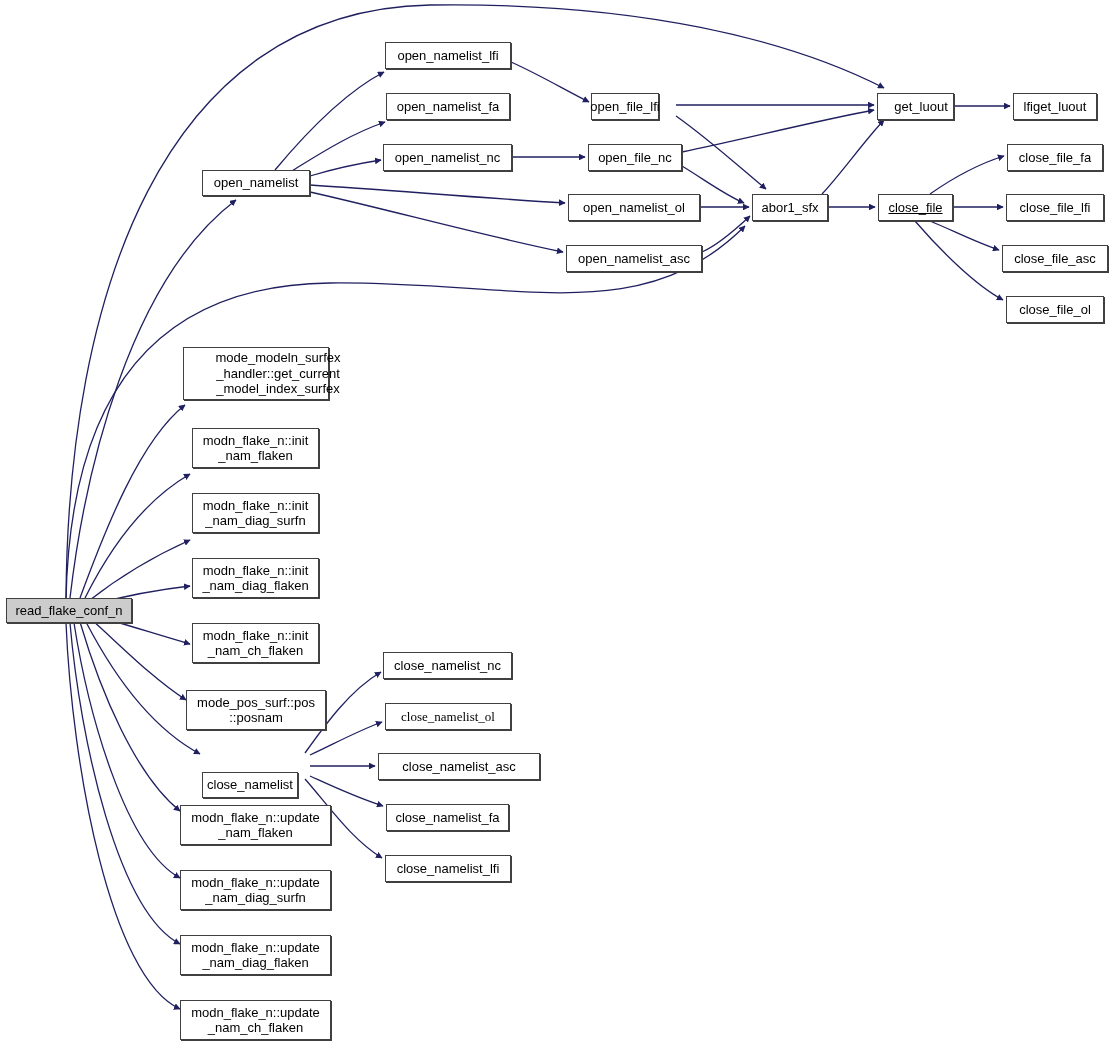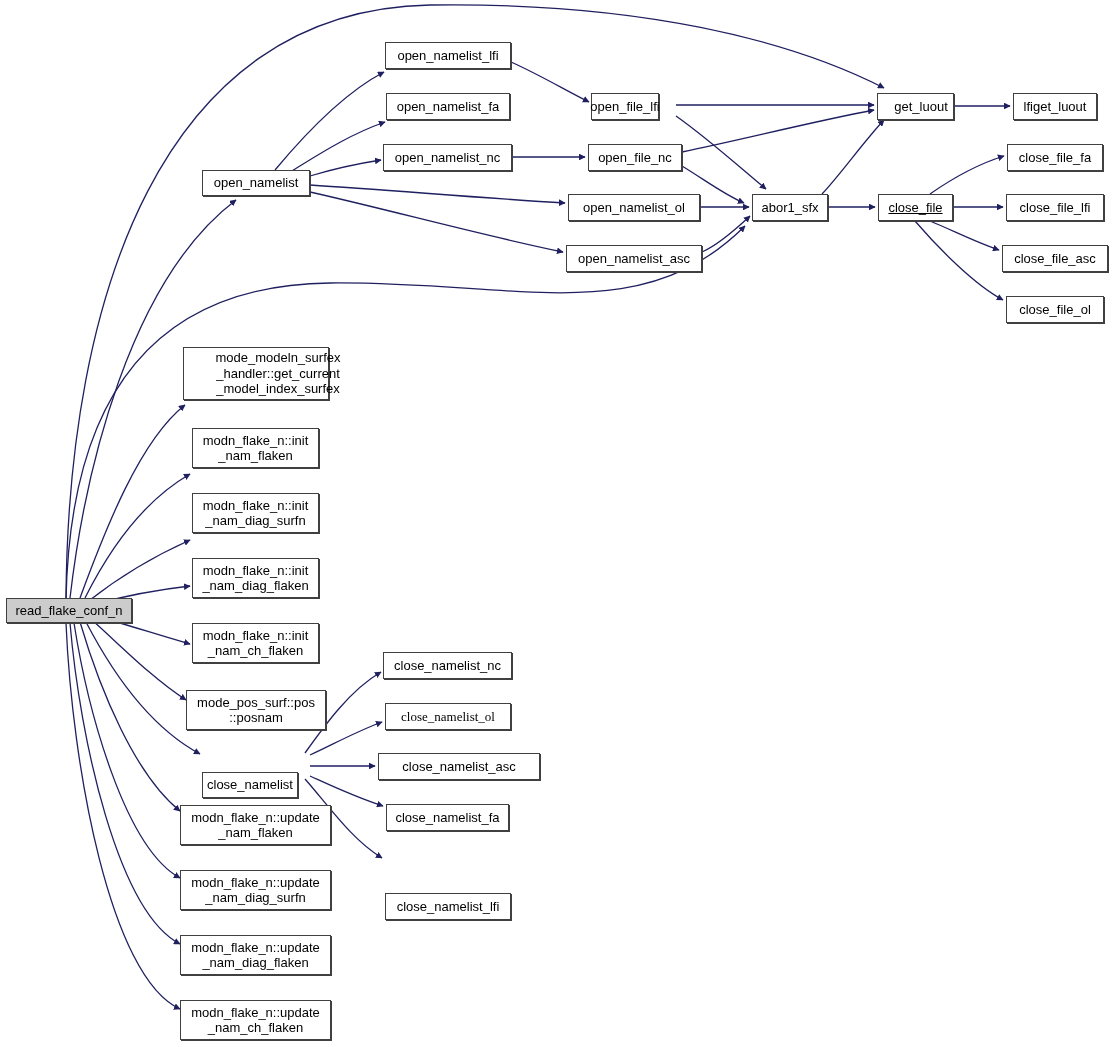--- a/index.html
+++ b/index.html
@@ -134,15 +134,15 @@
       <div class="node" style="left: 180px; top: 870px; width: 151px; height: 40px;">modn_flake_n::update
 _nam_diag_surfn</div>
       <div class="node" style="left: 180px; top: 935px; width: 151px; height: 40px;">modn_flake_n::update
 _nam_diag_flaken</div>
       <div class="node" style="left: 180px; top: 1000px; width: 151px; height: 40px;">modn_flake_n::update
 _nam_ch_flaken</div>
       <div class="node" style="left: 383px; top: 652px; width: 129px; height: 27px;">close_namelist_nc</div>
       <div class="node" style="left: 385px; top: 703px; width: 126px; height: 27px; font-family: Liberation Serif, serif;">close_namelist_ol</div>
       <div class="node" style="left: 378px; top: 753px; width: 162px; height: 27px; text-align: center;">close_namelist_asc</div>
       <div class="node" style="left: 386px; top: 804px; width: 123px; height: 27px;">close_namelist_fa</div>
-      <div class="node" style="left: 385px; top: 855px; width: 126px; height: 27px; margin-top: 38px;">close_namelist_lfi</div>
+      <div class="node" style="left: 385px; top: 855px; width: 126px; height: 27px;">close_namelist_lfi</div>
     </div>
 </div>
 
 </body></html>

